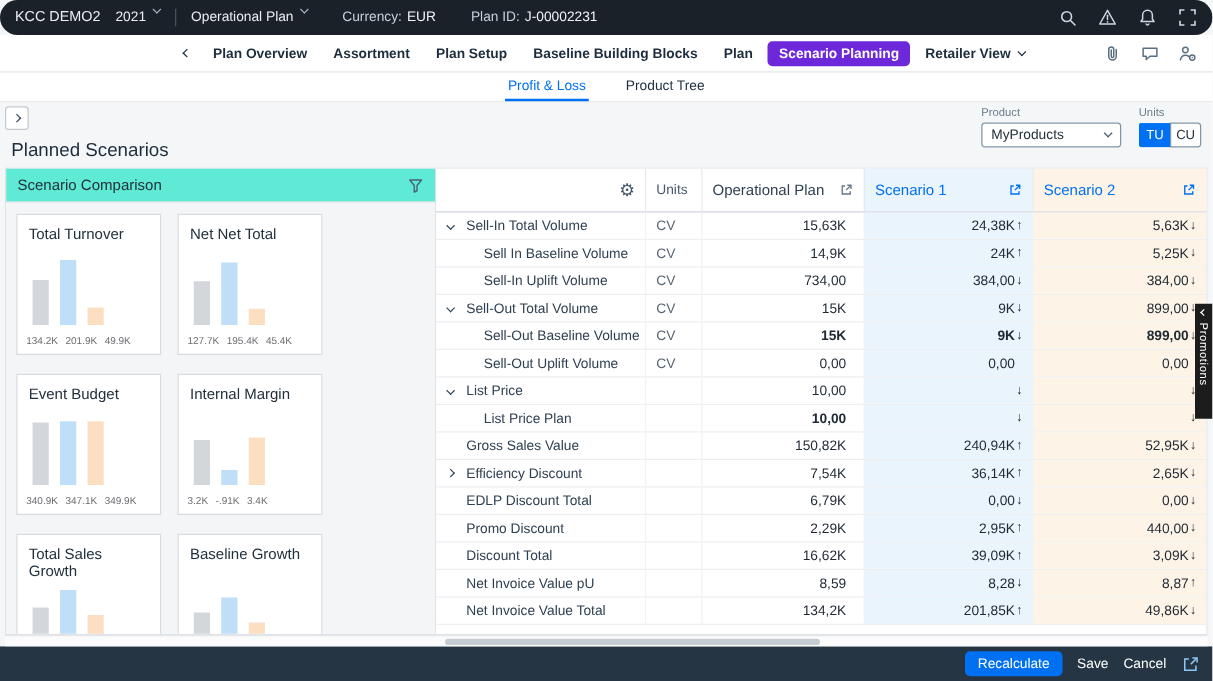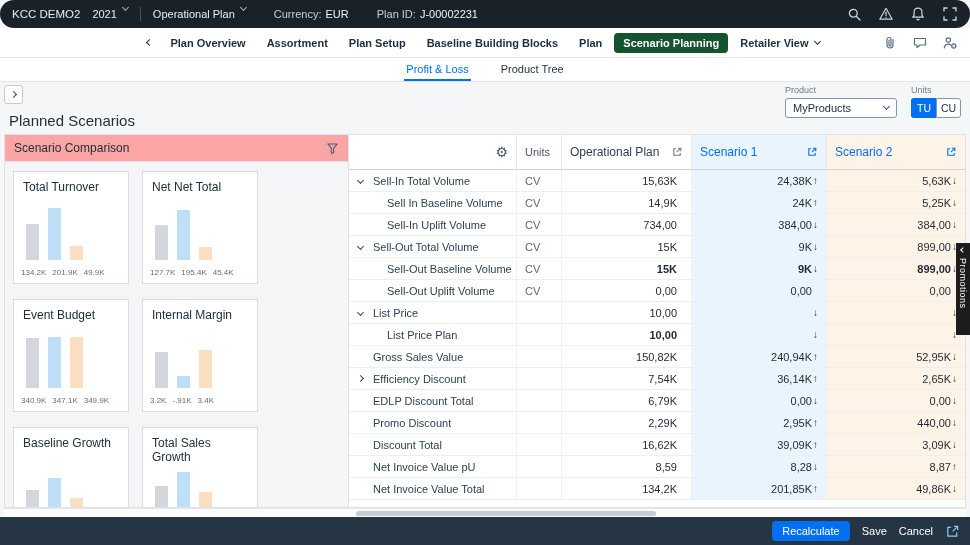--- a/index.html
+++ b/index.html
@@ -23,21 +23,21 @@
   .chev.down{transform:rotate(45deg);margin-top:-3px;}
   .chev.left{transform:rotate(135deg);}
   .chev.right{transform:rotate(-45deg);}
   .tbchev{color:#9fb0bf;}
 
   
   .navbar{height:30px;background:#fff;border-bottom:1px solid #e3e6e9;display:flex;align-items:center;position:relative;flex:0 0 auto;}
   .nav-center{flex:1;display:flex;justify-content:center;align-items:center;gap:3px;}
   .nav-back{background:none;border:none;cursor:pointer;color:#1d2d3e;padding:4px 6px;display:flex;align-items:center;}
   .nav-tab{border:none;background:none;padding:4px 9px;font-family:inherit;font-weight:600;font-size:11px;color:#1d2d3e;border-radius:4px;display:flex;align-items:center;gap:6px;cursor:pointer;}
-  .nav-tab.active{background:#14532d;color:#fff;}
+  .nav-tab.active{background:#6d28d9;color:#fff;}
   .nav-right{position:absolute;right:12px;display:flex;gap:14px;align-items:center;}
 
   
   .subtabs{height:24px;background:#fff;border-bottom:1px solid #e3e6e9;display:flex;justify-content:center;align-items:flex-end;gap:28px;flex:0 0 auto;}
   .subtab{border:none;background:none;font-family:inherit;font-size:11px;padding:3px 2px 4px;color:#1d2d3e;cursor:pointer;border-bottom:2px solid transparent;}
   .subtab.active{color:#0070f2;border-bottom-color:#0070f2;}
 
   
   .content{flex:1;position:relative;display:flex;flex-direction:column;background:#f5f6f7;min-height:0;}
   .expander{position:absolute;top:3px;left:4px;width:19px;height:19px;background:#fff;border:1px solid #c2c9d0;border-radius:3px;display:flex;align-items:center;justify-content:center;color:#33475c;cursor:pointer;}
@@ -50,21 +50,21 @@
   .seg{display:flex;}
   .seg-btn{min-width:25px;height:20px;border:1px solid #8296a9;background:#fff;color:#22303c;font-family:inherit;font-size:10.5px;cursor:pointer;}
   .seg-btn.first{border-radius:3px 0 0 3px;border-right:none;}
   .seg-btn.last{border-radius:0 3px 3px 0;}
   .seg-btn.active{background:#0070f2;border-color:#0070f2;color:#fff;}
 
   .main{flex:1;display:flex;margin:0 4px;min-height:0;background:#fff;border:1px solid #dfe3e6;}
 
   
   .left-panel{width:344px;flex:0 0 auto;border-right:1px solid #dfe3e6;display:flex;flex-direction:column;min-height:0;}
-  .panel-head{height:27px;background:#fca5a5;border-bottom:1px solid #dfe3e6;display:flex;align-items:center;justify-content:space-between;padding:0 9px;flex:0 0 auto;gap:24px;}
+  .panel-head{height:27px;background:#5eead4;border-bottom:1px solid #dfe3e6;display:flex;align-items:center;justify-content:space-between;padding:0 9px;flex:0 0 auto;gap:24px;}
   .panel-title{font-size:12px;color:#22303c;}
   .flt-btn{background:none;border:none;cursor:pointer;display:flex;align-items:center;}
   .tiles{flex:1;background:#f4f5f6;padding:9px 8px;display:grid;grid-template-columns:116px 116px;grid-auto-rows:113px;gap:15px 13px;overflow:hidden;}
   .tile{background:#fff;border:1px solid #d8dce1;border-radius:0;position:relative;padding:8px 9px;cursor:pointer;}
   .tile-title{font-size:12px;color:#22303c;}
   .tile-bars{position:absolute;left:12px;bottom:23px;display:flex;align-items:flex-end;gap:9px;height:56px;}
   .bar{width:13px;}
   .tile-vals{position:absolute;left:7px;bottom:6px;display:flex;gap:6px;font-size:8px;color:#6a6d70;white-space:nowrap;}
 
   
@@ -301,33 +301,33 @@
                 <div class="bar" style="height: 12px; background: rgb(191, 222, 247);"></div>
                 <div class="bar" style="height: 38px; background: rgb(252, 223, 195);"></div>
               </div>
               <div class="tile-vals">
                 <span>3.2K</span>
                 <span>-.91K</span>
                 <span>3.4K</span>
               </div>
             </div>
             <div class="tile">
+              <div class="tile-title">Total Sales Growth</div>
+              <div class="tile-bars">
+                <div class="bar" style="height: 30px; background: rgb(211, 215, 219);"></div>
+                <div class="bar" style="height: 44px; background: rgb(191, 222, 247);"></div>
+                <div class="bar" style="height: 24px; background: rgb(252, 223, 195);"></div>
+              </div>
+            </div>
+            <div class="tile">
               <div class="tile-title">Baseline Growth</div>
               <div class="tile-bars">
                 <div class="bar" style="height: 26px; background: rgb(211, 215, 219);"></div>
                 <div class="bar" style="height: 38px; background: rgb(191, 222, 247);"></div>
                 <div class="bar" style="height: 18px; background: rgb(252, 223, 195);"></div>
-              </div>
-            </div>
-            <div class="tile">
-              <div class="tile-title">Total Sales Growth</div>
-              <div class="tile-bars">
-                <div class="bar" style="height: 30px; background: rgb(211, 215, 219);"></div>
-                <div class="bar" style="height: 44px; background: rgb(191, 222, 247);"></div>
-                <div class="bar" style="height: 24px; background: rgb(252, 223, 195);"></div>
               </div>
             </div>
           </div>
       </section>
 
       <section class="table-panel">
         <div class="grid-head">
           <div class="gh-cell gh-label">
             <button class="gear-btn">⚙</button>
           </div>

